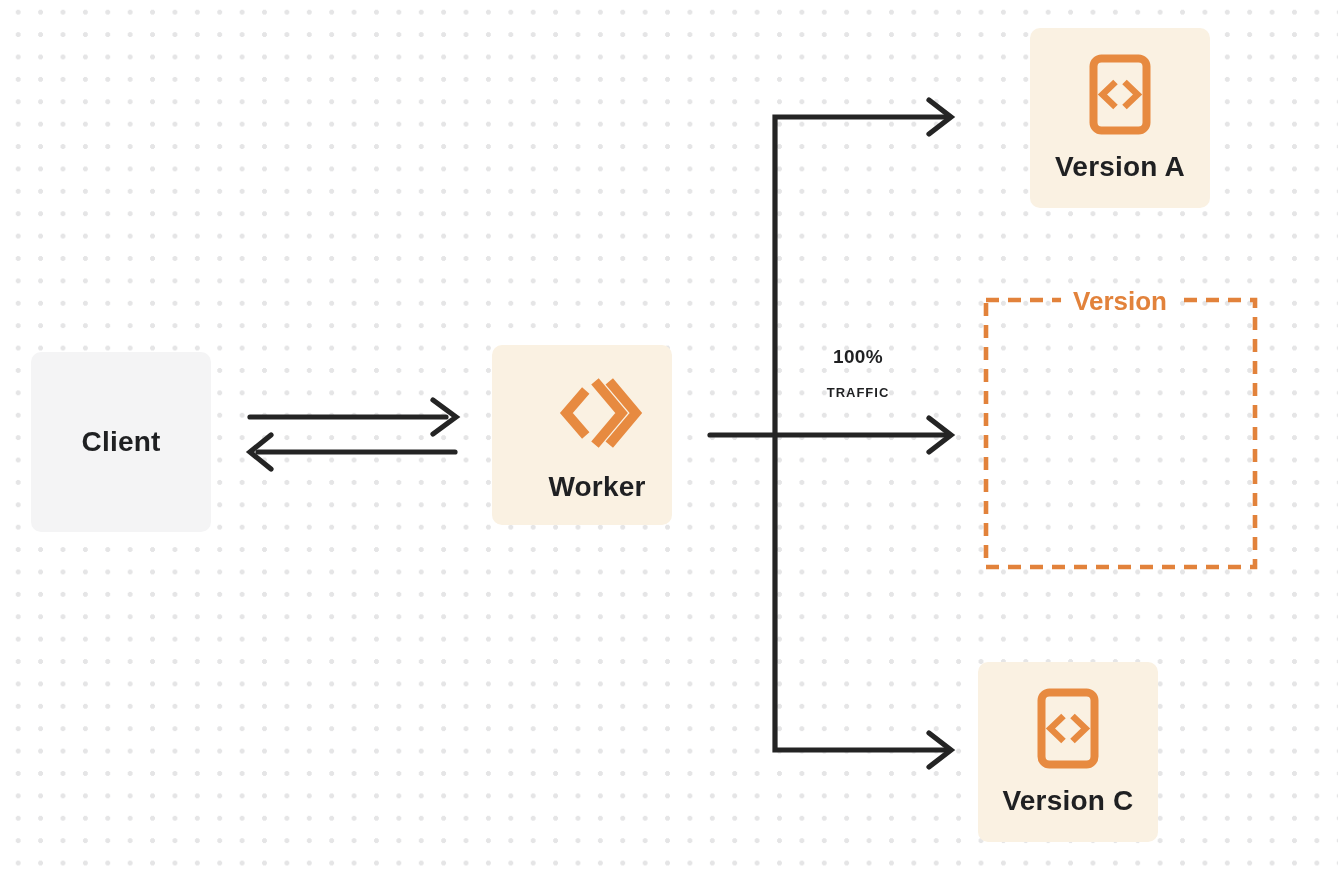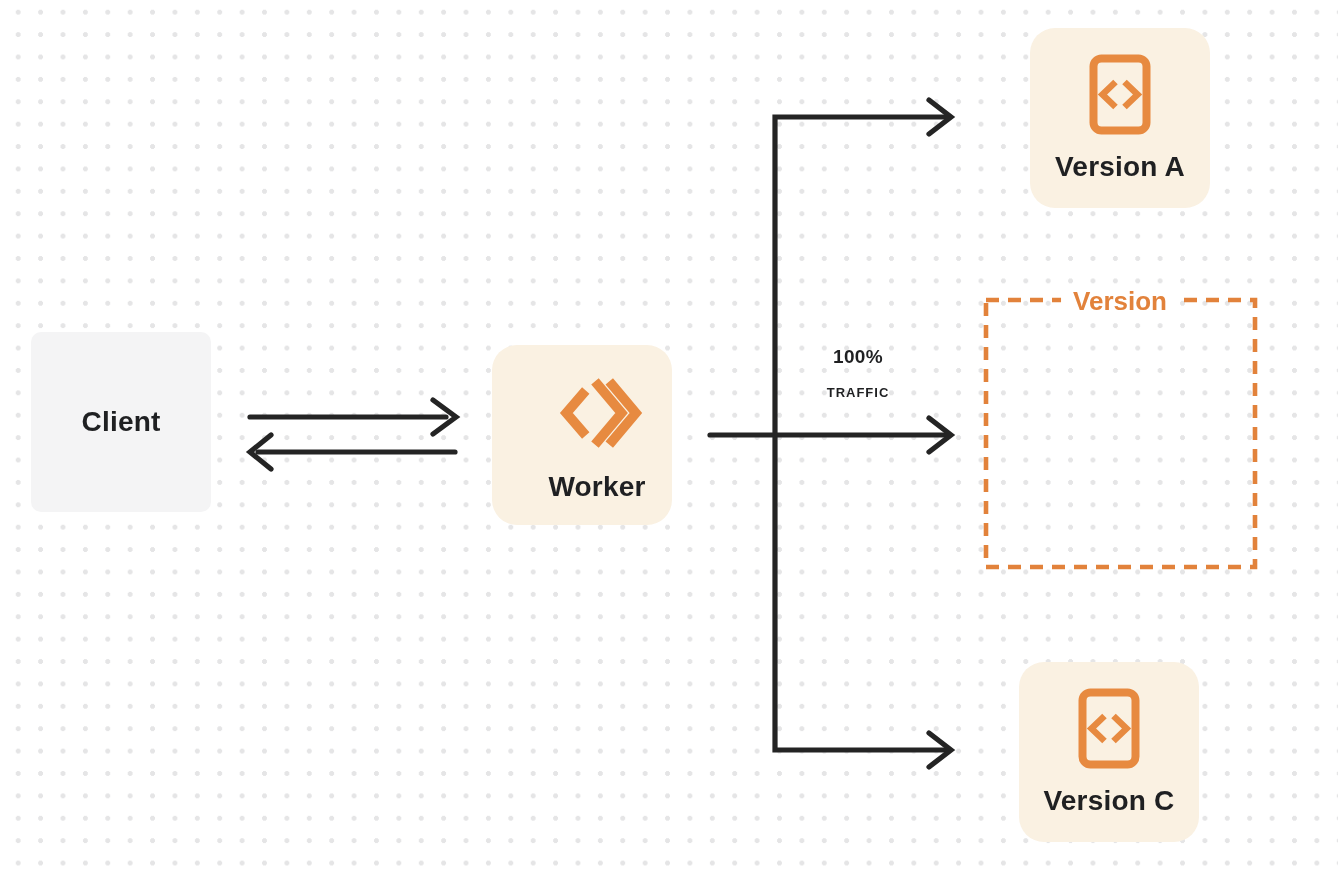--- a/index.html
+++ b/index.html
@@ -37,31 +37,31 @@
 
   .node {
     position:absolute;
     width:180px; height:180px;
     border-radius:10px;
     display:flex; flex-direction:column;
     align-items:center; justify-content:center;
     color:var(--text-dark, #1f2022);
   }
   .node-gray  { background:var(--box-gray, #f4f4f5); }
-  .node-cream { background:var(--box-cream, #faf1e2);border-radius:25px; }
+  .node-cream { background:var(--box-cream, #faf1e2); }
   .node-label {
     font-size:28px; font-weight:700; letter-spacing:0.2px;
     white-space:nowrap;
   }
 
-  .node-client { left:31px; top:332px; }
+  .node-client { left:31px; top:352px; }
   .node-worker { left:492px; top:345px;padding-left:30px; }
   .node-version-a { left:1030px; top:28px; }
   .node-version-b { left:1031px; top:345px; }
-  .node-version-c { left:1019px; top:662px; }
+  .node-version-c { left:978px; top:662px; }
 
   .worker-icon { width:92px; height:92px; margin-bottom:12px; }
   .worker-icon path {
     stroke:var(--icon-orange, #e78a40);
     stroke-width:9.5; fill:none; stroke-linecap:butt;
   }
 
   .code-icon { width:62px; height:81px; margin-bottom:16px; }
   .code-icon .frame {
     stroke:var(--icon-orange, #e78a40);

